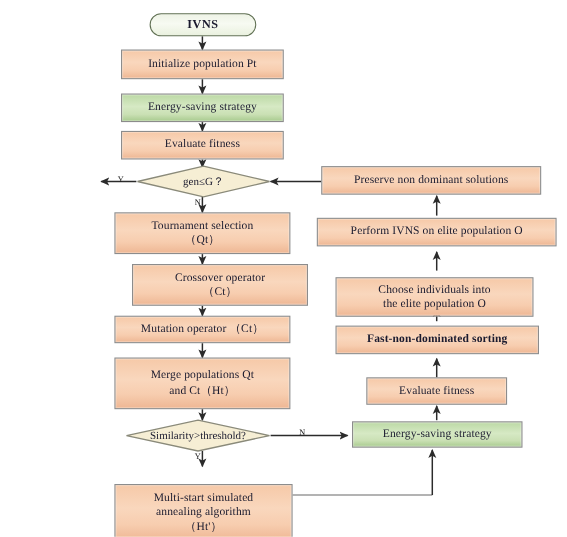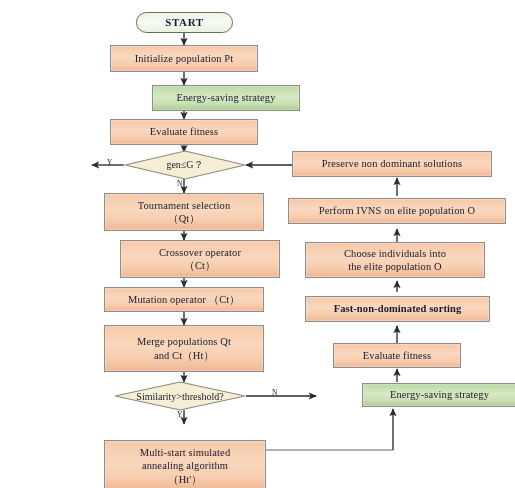--- a/index.html
+++ b/index.html
@@ -30,21 +30,20 @@
   .proc{
     background:linear-gradient(180deg,#f6c9a8 0%,#f9d7bd 42%,#f7cdaf 72%,#eeb794 100%);
     border-color:#8c8c8c;
     box-shadow:inset 0 0 0 1px rgba(255,255,255,.25);
   }
   
   .green{
     background:linear-gradient(180deg,#bcd9a5 0%,#d6e9c4 45%,#cae0b4 75%,#a9cb90 100%);
     border-color:#8c8c8c;
     box-shadow:inset 0 0 0 1px rgba(255,255,255,.25);
-    margin-left:42px;
   }
   
   .term{
     background:linear-gradient(180deg,#eef3e6 0%,#f7faf2 45%,#eaf1df 100%);
     border:1.4px solid #5f6f52;
     border-radius:14px;
     font-weight:bold;
     letter-spacing:.6px;
     font-size:11px;
   }
@@ -126,21 +125,21 @@
       <path d="M292,165 L246,165" marker-end="url(#ah)"></path>
     </g>
 
     <g fill="none">
       <path d="M266,450 L393,450" stroke="#9a9a9a" stroke-width="1.5"></path>
       <path d="M393,450 L393,409" stroke="#2b2b2b" stroke-width="1.35" marker-end="url(#ah)"></path>
     </g>
   </svg>
 
   <div class="node term" style="left:136px;top:12px;width:97px;height:21px;">
-    <span>START</span>
+    <span>IVNS</span>
   </div>
 
   <div class="node proc" style="left:110px;top:45px;width:148px;height:27px;">
     <span>Initialize population Pt</span>
   </div>
 
   <div class="node green" style="left:110px;top:85px;width:148px;height:26px;">
     <span>Energy-saving strategy</span>
   </div>
 
@@ -193,21 +192,21 @@
   </div>
 
   <div class="node proc" style="left:333px;top:343px;width:128px;height:25px;">
     <span>Evaluate fitness</span>
   </div>
 
   <div class="node proc" style="left:305px;top:296px;width:185px;height:26px;font-weight:bold;">
     <span>Fast-non-dominated sorting</span>
   </div>
 
-  <div class="node proc" style="left:305px;top:242px;width:180px;height:36px;">
+  <div class="node proc" style="left:305px;top:252px;width:180px;height:36px;">
     <span>Choose individuals into
 the elite population O</span>
   </div>
 
   <div class="node proc" style="left:292px;top:151px;width:200px;height:26px;">
     <span>Preserve non dominant solutions</span>
   </div>
 
   <div class="node proc" style="left:288px;top:198px;width:218px;height:26px;">
     <span>Perform IVNS on elite population O</span>

